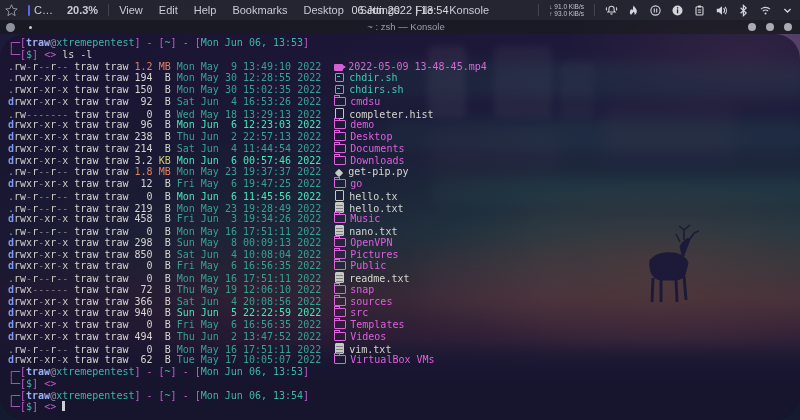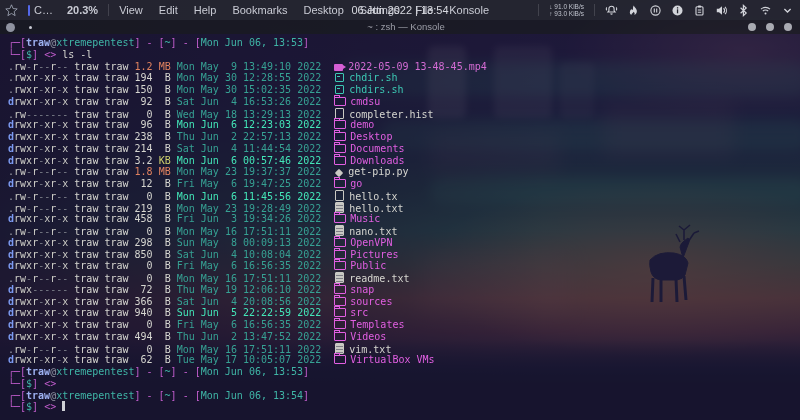--- a/index.html
+++ b/index.html
@@ -48,21 +48,21 @@
   .titlebar{position:absolute;top:20px;left:0;right:0;height:14px;z-index:5;background:rgba(24,25,32,.88);
     font-family:"Liberation Sans",sans-serif;font-size:9.5px;color:#9c9ea8;}
   .tb-appicon{position:absolute;left:6px;top:3px;width:9px;height:9px;border-radius:50%;background:#8f93a0;}
   .tb-dot{position:absolute;left:29px;top:6px;width:3px;height:3px;border-radius:50%;background:#c9cbd4;}
   .tb-title{position:absolute;left:12px;right:0;top:0;height:14px;line-height:14px;text-align:center;}
   .tb-buttons{position:absolute;right:8px;top:3px;display:flex;gap:10px;}
   .tb-btn{width:8px;height:8px;border-radius:50%;background:#a9aab2;}
 
   
   .term{position:absolute;top:34px;left:0;right:0;bottom:0;z-index:4;background:rgba(24,19,45,.70);
-    padding:3px 0 12px 8px;font-size:10px;line-height:11.75px;white-space:pre;color:#d6d6d0;}
+    padding:3px 0 12px 8px;font-size:10px;line-height:11.75px;white-space:pre;color:#d6d6d0;border-radius:25px;}
   .line{height:11.75px;}
   .mag{color:#c45ecf;}
   .usr{color:#9db0f0;font-weight:bold;}
   .teal{color:#3fb5a6;}
   .at{color:#8f93a0;}
   .d-dim{color:#36a193;}
   .d-bright{color:#43e6b8;}
   .p-d{color:#7d9bf2;font-weight:bold;}
   .p-dot{color:#9a9da8;}
   .p-dash{color:#7c7f8a;}

